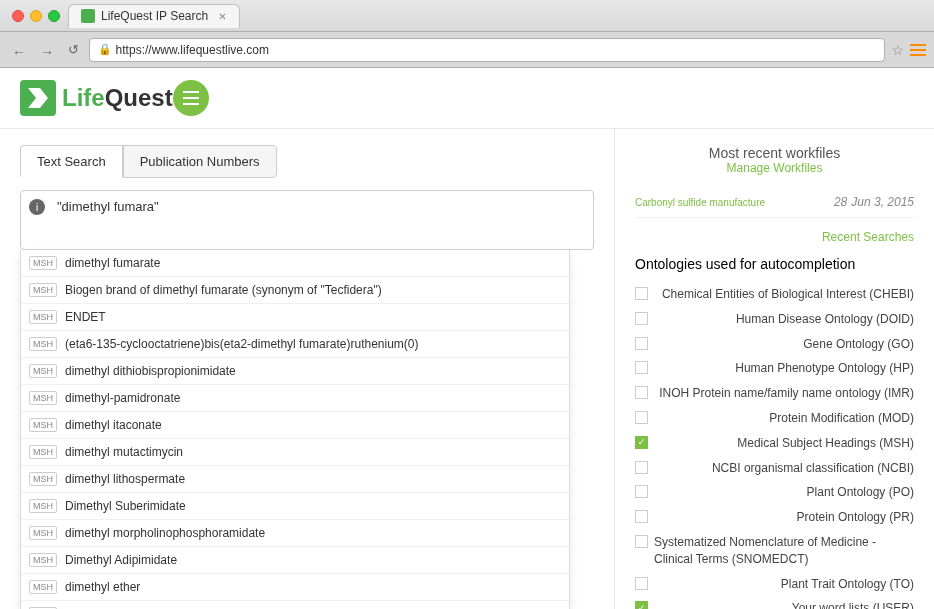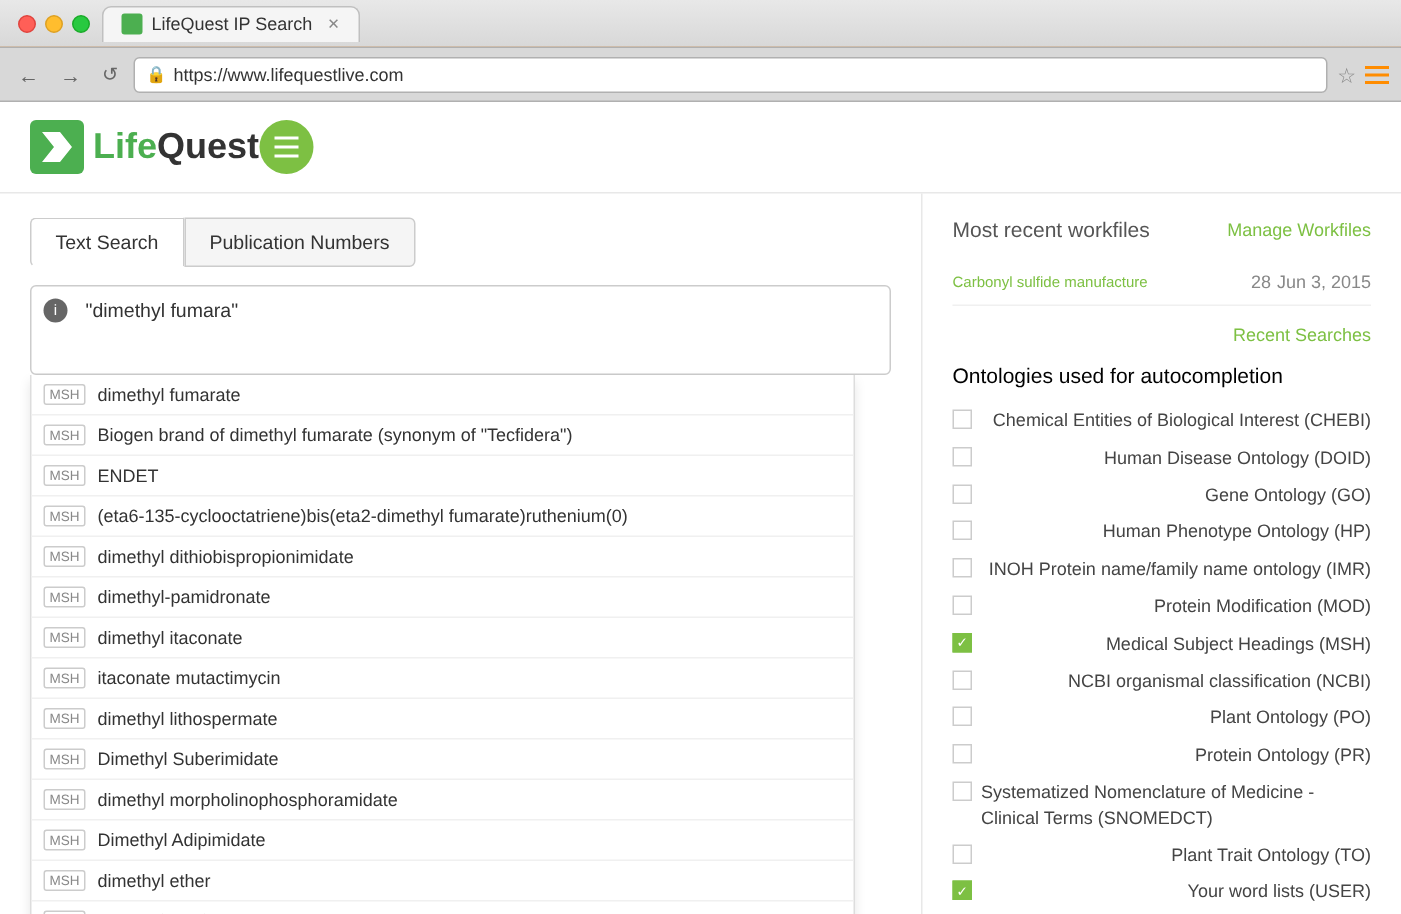--- a/index.html
+++ b/index.html
@@ -199,33 +199,34 @@
     .autocomplete-text { font-size: 12px; color: #333; }
 
     
     .right-panel { width: 320px; padding: 16px 20px; border-left: 1px solid #e8e8e8; }
 
     .workfiles-header {
       display: flex;
       justify-content: space-between;
       align-items: center;
       margin-bottom: 12px;
+      flex-direction: column;
     }
     .workfiles-title { font-size: 14px; color: #555; font-weight: 500; }
     .manage-link { font-size: 12px; color: #7dc043; cursor: pointer; text-decoration: none; }
 
     .workfile-item {
       display: flex;
       justify-content: space-between;
       align-items: center;
       padding: 8px 0;
       border-bottom: 1px solid #f0f0f0;
     }
     .workfile-name { font-size: 10px; color: #7dc043; cursor: pointer; }
-    .workfile-meta { font-size: 12px; color: #888; text-align: right; }
+    .workfile-meta { font-size: 12px; color: #888; text-align: right; font-style: italic; }
 
     .recent-searches-link {
       display: block;
       text-align: right;
       font-size: 12px;
       color: #7dc043;
       margin: 12px 0;
       cursor: pointer;
       text-decoration: none;
     }
@@ -353,21 +354,21 @@
           <div class="autocomplete-item">
             <span class="msh-badge">MSH</span>
             <span class="autocomplete-text">dimethyl-pamidronate</span>
           </div>
           <div class="autocomplete-item">
             <span class="msh-badge">MSH</span>
             <span class="autocomplete-text">dimethyl itaconate</span>
           </div>
           <div class="autocomplete-item">
             <span class="msh-badge">MSH</span>
-            <span class="autocomplete-text">itaconate mutactimycin</span>
+            <span class="autocomplete-text">dimethyl mutactimycin</span>
           </div>
           <div class="autocomplete-item">
             <span class="msh-badge">MSH</span>
             <span class="autocomplete-text">dimethyl lithospermate</span>
           </div>
           <div class="autocomplete-item">
             <span class="msh-badge">MSH</span>
             <span class="autocomplete-text">Dimethyl Suberimidate</span>
           </div>
           <div class="autocomplete-item">

